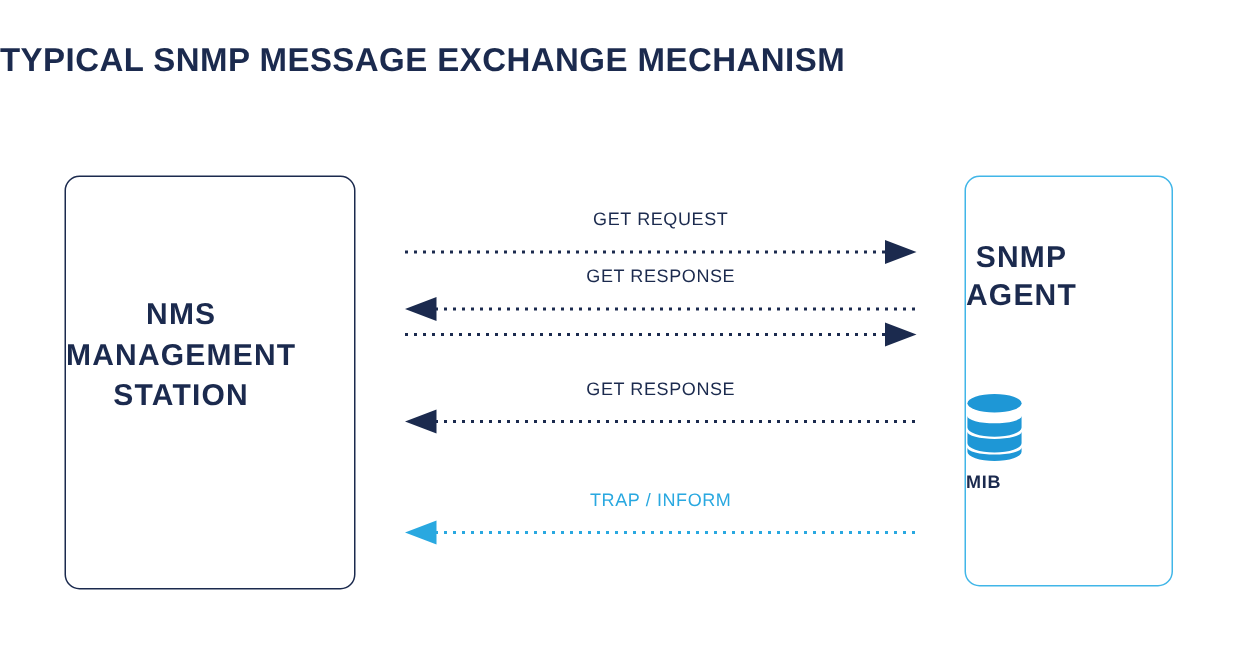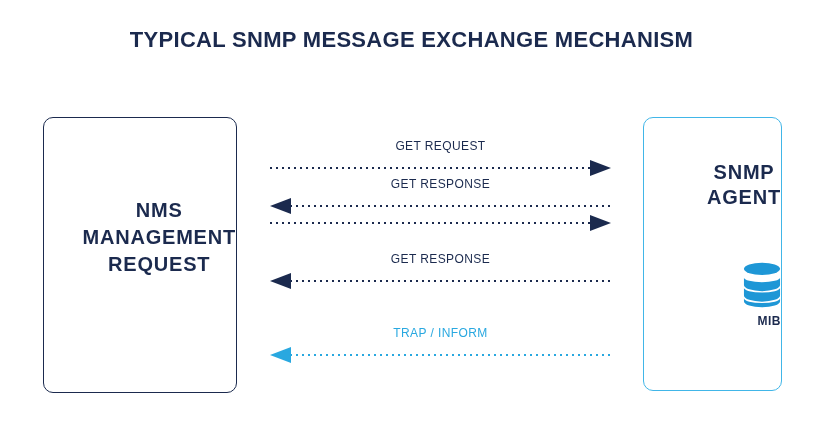--- a/index.html
+++ b/index.html
@@ -13,29 +13,29 @@
   html, body {
     width: 823px; height: 432px;
     background: var(--background, #fff);
     font-family: "Liberation Sans", sans-serif;
     overflow: hidden;
   }
   .canvas { position: relative; width: 823px; height: 432px; background: var(--background, #fff); }
 
   .title {
     position: absolute; top: 27px; left: 0; width: 100%;
-    text-align: center;
+    text-align: left;
     font-size: 22px; font-weight: bold; letter-spacing: 0.3px;
     color: var(--navy, #1b2a4e);
   }
 
   .box {
     position: absolute;
     border-radius: 10px;
-    display: flex; flex-direction: column; align-items: flex-end;
+    display: flex; flex-direction: column; align-items: flex-start;
     background: var(--background, #fff);
   }
   .box.nms {
     left: 43px; top: 117px; width: 194px; height: 276px;
     border: 1.5px solid var(--navy, #1b2a4e);
     justify-content: center;
     padding-bottom: 36px;
   }
   .box.agent {
     left: 643px; top: 117px; width: 139px; height: 274px;
@@ -88,21 +88,21 @@
 </head>
 <body>
 
 <div class="canvas">
 
   <div class="title">TYPICAL SNMP MESSAGE EXCHANGE MECHANISM</div>
 
   <div class="box nms">
     <div class="box-label">NMS
 MANAGEMENT
-REQUEST</div>
+STATION</div>
   </div>
 
   <div class="box agent">
     <div class="box-label agent-label">SNMP
 AGENT</div>
     <svg class="db-icon" viewBox="0 0 40 48" aria-hidden="true">
       <ellipse cx="20" cy="7" rx="19" ry="6.5"></ellipse>
       <path d="M1 16 A19 5 0 0 0 39 16 V24 A19 6.5 0 0 1 1 24 Z"></path>
       <path d="M1 27 A19 5 0 0 0 39 27 V35 A19 6.5 0 0 1 1 35 Z"></path>
       <path d="M1 38 A19 5 0 0 0 39 38 V41 A19 6.5 0 0 1 1 41 Z"></path>

